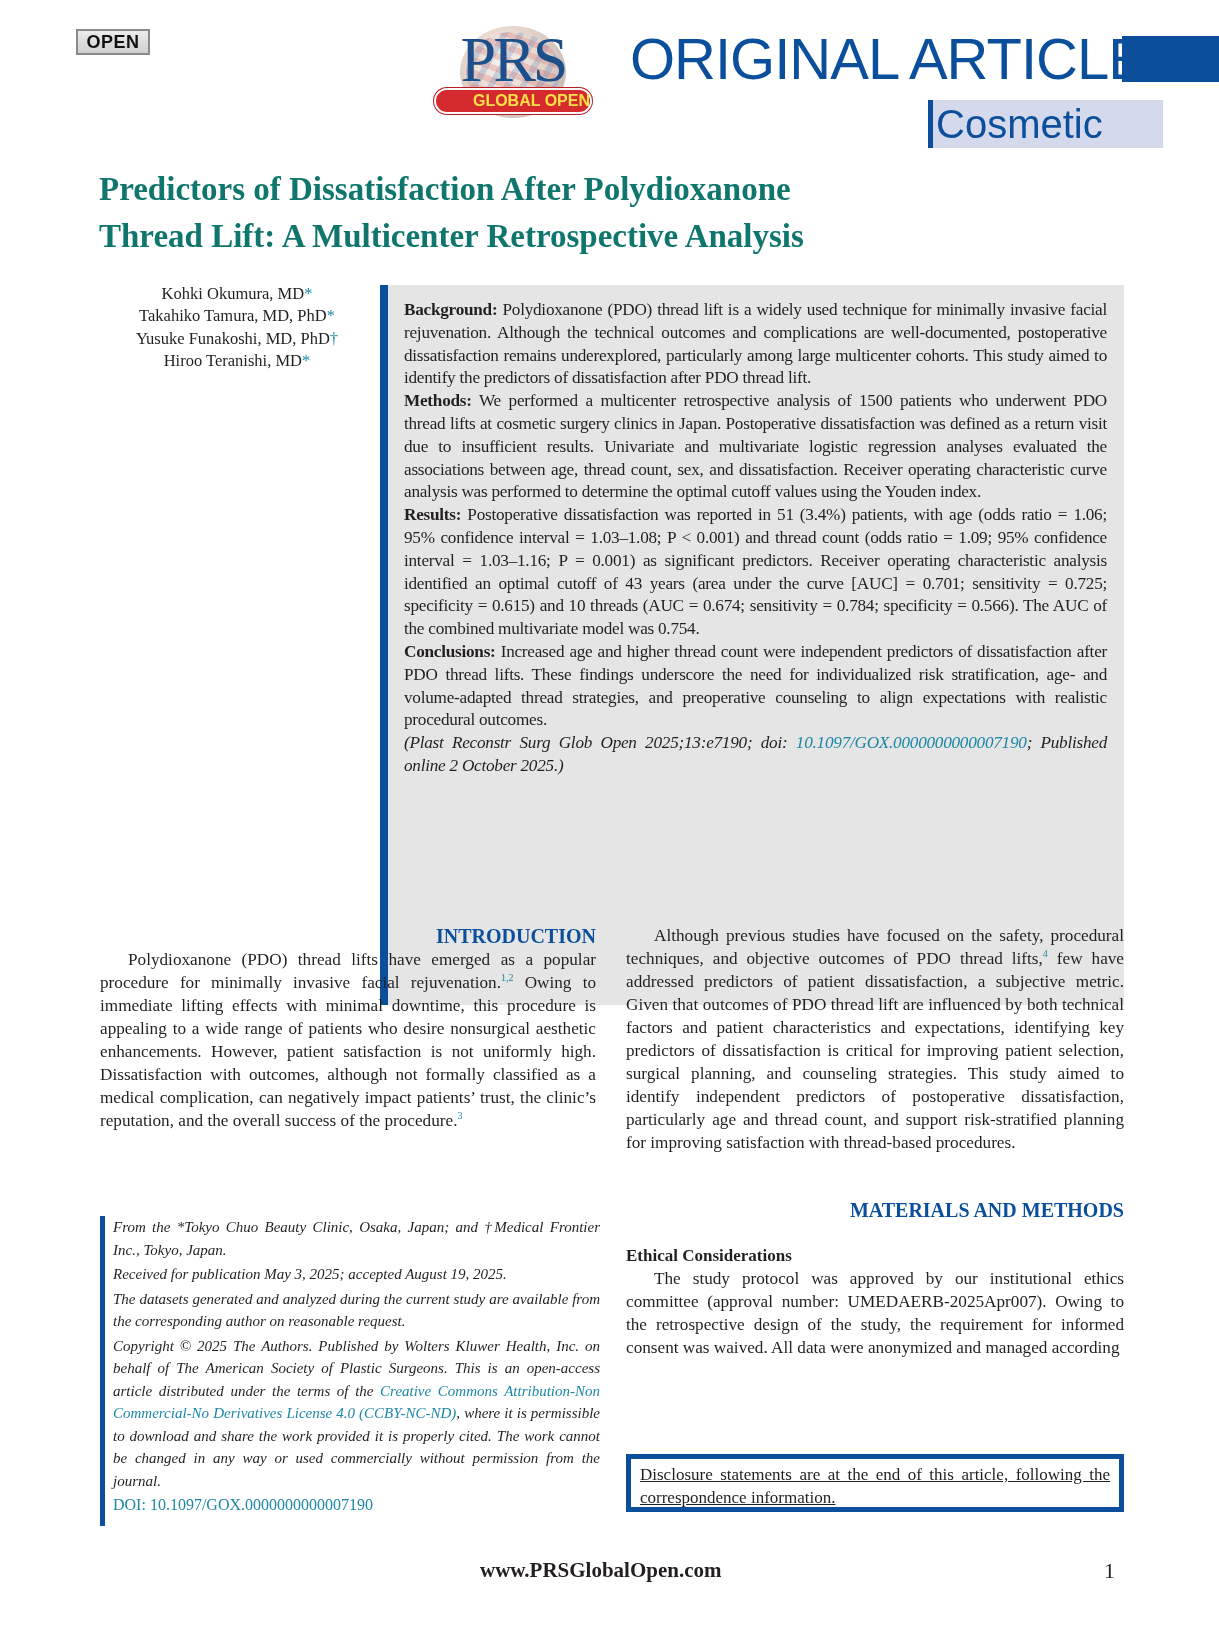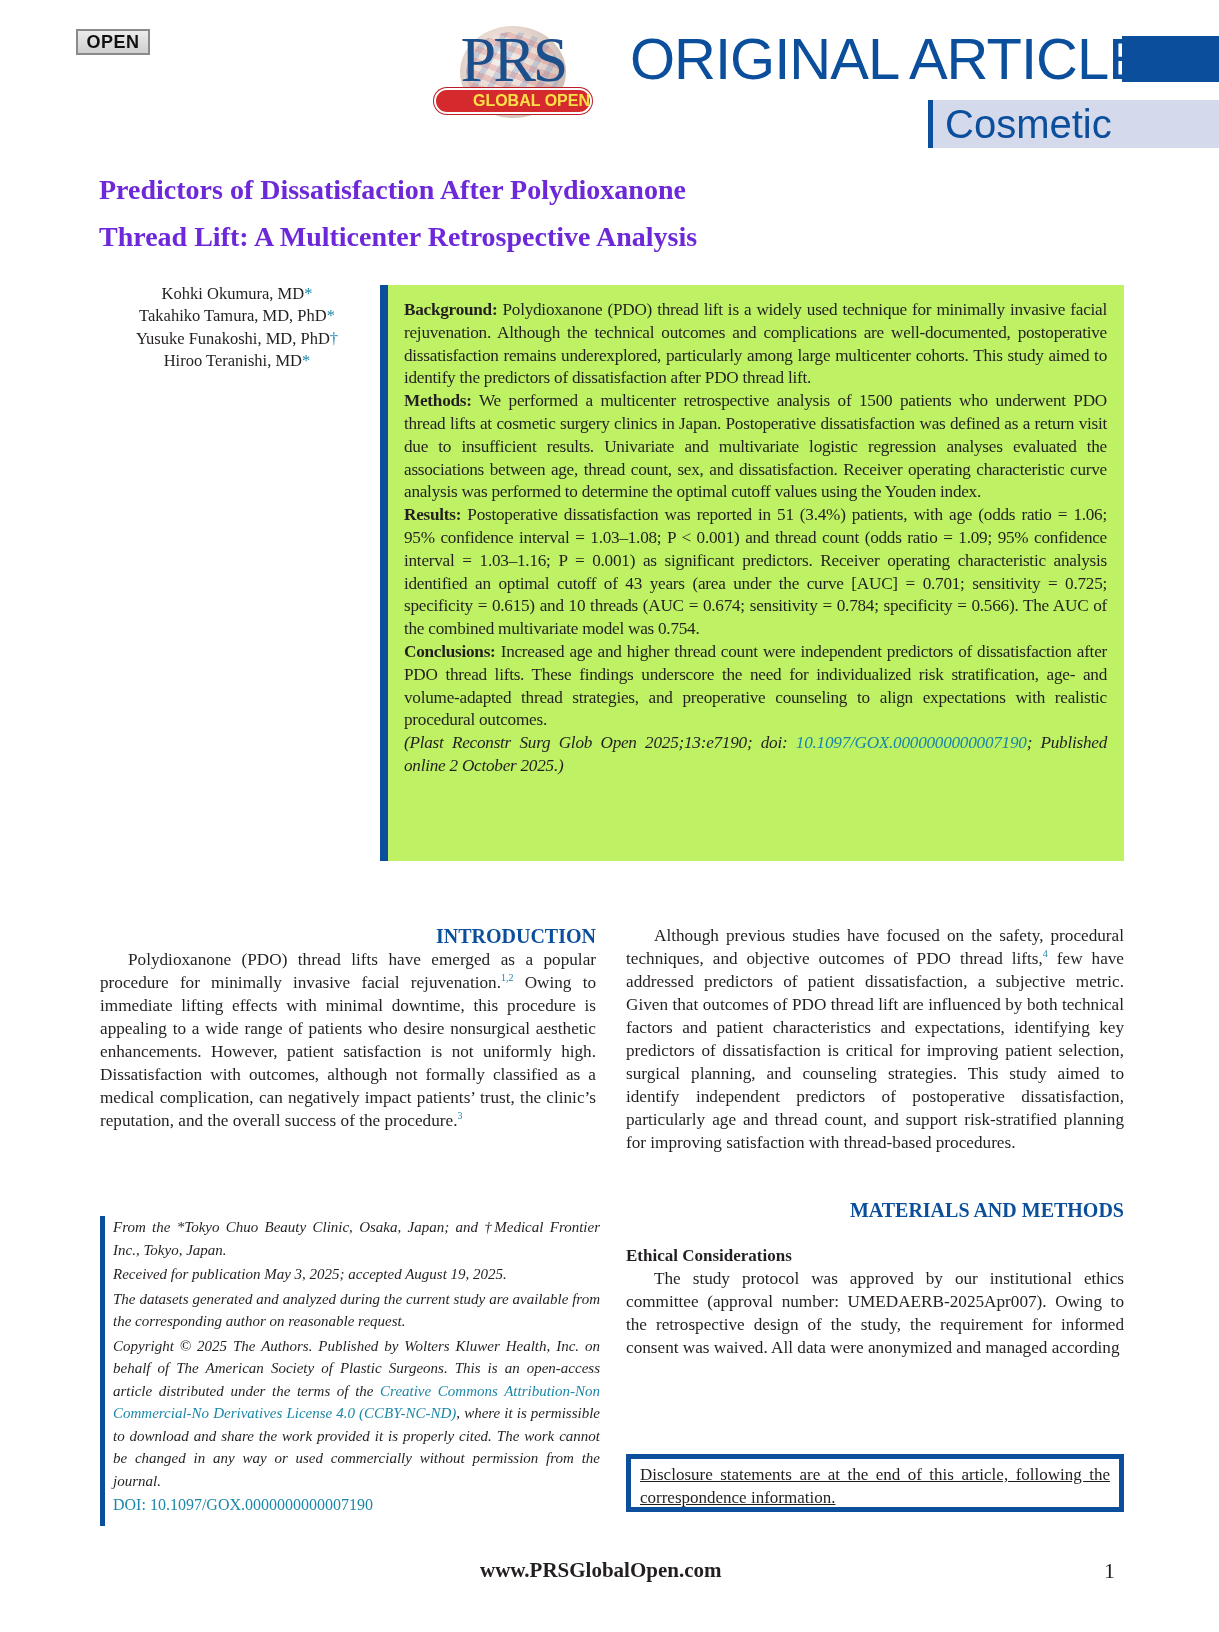--- a/index.html
+++ b/index.html
@@ -36,36 +36,36 @@
     color: #fde047; font-family: "Liberation Sans", sans-serif; font-size: 16px; font-weight: bold;
     text-align: right; line-height: 22px;
   }
 
   .article-type {
     position: absolute; left: 630px; top: 26px; font-family: "Liberation Sans", sans-serif;
     font-size: 58px; line-height: 66px; color: #0b4f9c; letter-spacing: -1px; white-space: nowrap;
   }
   .article-type-bar { position: absolute; left: 1122px; top: 36px; width: 97px; height: 46px; background: #0b4f9c; }
   .section-tag {
-    position: absolute; left: 928px; top: 100px; width: 291px; height: 48px; background: #d4d9ec;
+    position: absolute; left: 928px; top: 100px; width: 235px; height: 48px; background: #d4d9ec;
     border-left: 5px solid #0b4f9c; font-family: "Liberation Sans", sans-serif;
-    font-size: 40px; line-height: 48px; color: #0b4f9c; padding-left: 12px;
+    font-size: 40px; line-height: 48px; color: #0b4f9c; padding-left: 3px;
   }
 
   .title {
     position: absolute; left: 99px; top: 166px; width: 1030px;
-    font-size: 28px; line-height: 47px; color: #6d28d9;
+    font-size: 33px; line-height: 47px; color: #0f766e;
   }
 
   .authors { position: absolute; left: 100px; top: 283px; width: 274px; text-align: center; font-size: 16.5px; line-height: 22.3px; }
   .authors .sup { color: #1b87a8; }
 
   .abstract {
-    position: absolute; left: 380px; top: 285px; width: 744px; height: 576px;
-    background: #bef264; border-left: 8px solid #0b4f9c;
+    position: absolute; left: 380px; top: 285px; width: 744px; height: 720px;
+    background: #e5e5e5; border-left: 8px solid #0b4f9c;
     padding: 14px 17px 0 16px; font-size: 17.2px; line-height: 22.8px; text-align: justify;
     font-family: "Liberation Serif", serif; letter-spacing: -0.25px;
   }
   .abstract p { margin: 0; }
   .abstract b { font-weight: bold; }
   .abstract .cite { font-style: italic; }
   .abstract .link { color: #1b87a8; }
 
   .col-left { position: absolute; left: 100px; top: 924px; width: 496px; }
   .col-right { position: absolute; left: 626px; top: 924px; width: 498px; }

